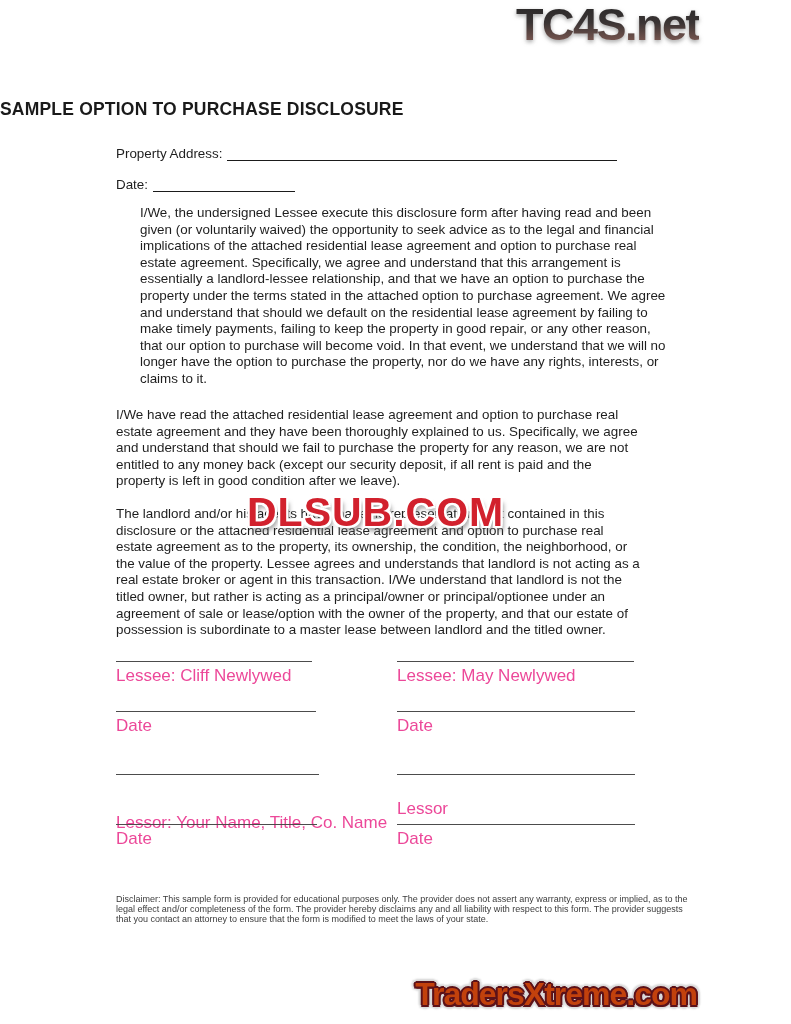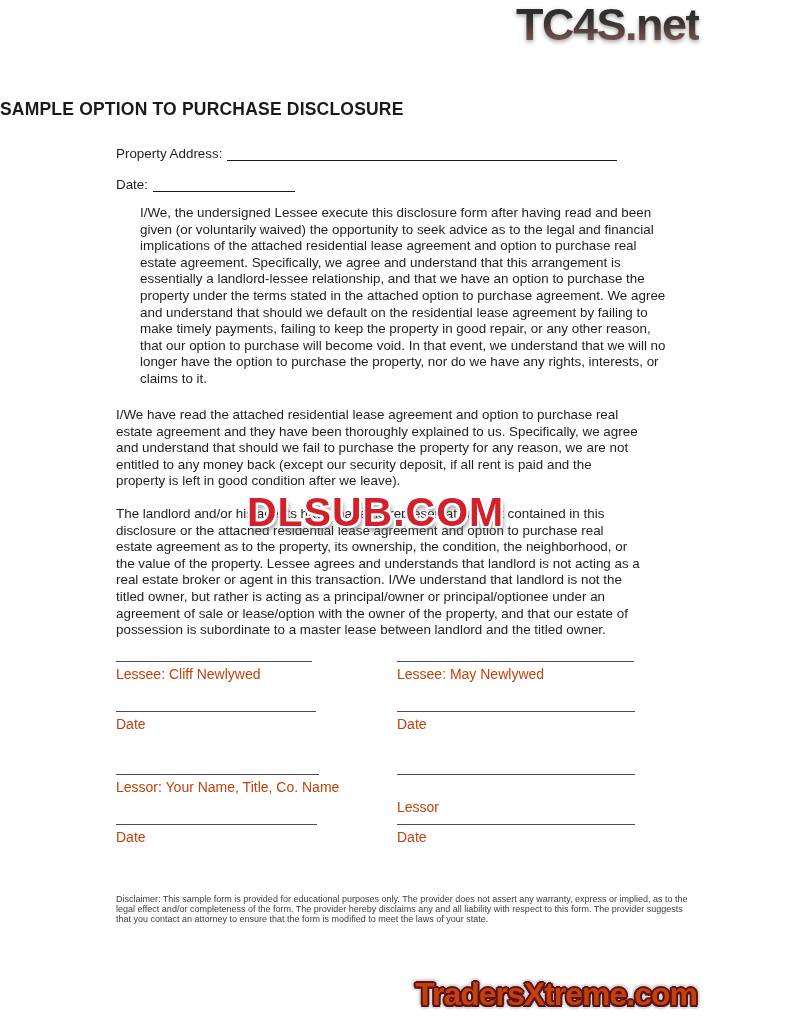--- a/index.html
+++ b/index.html
@@ -43,26 +43,26 @@
   }
   .sline{position:absolute;border-top:1.7px solid #4c4c4c;height:0;}
   .sl1l{top:661px;left:116px;width:196px;}
   .sl1r{top:661px;left:397px;width:237px;}
   .sl2l{top:711px;left:116px;width:200px;}
   .sl2r{top:711px;left:397px;width:238px;}
   .sl3l{top:774px;left:116px;width:203px;}
   .sl3r{top:774px;left:397px;width:238px;}
   .sl4l{top:824px;left:116px;width:201px;}
   .sl4r{top:824px;left:397px;width:238px;}
-  .slabel{position:absolute;font-size:14px;color:#c2410c;white-space:nowrap;}
+  .slabel{position:absolute;font-size:17px;color:#ec4899;white-space:nowrap;}
   .lab1l{top:666px;left:116px;}
   .lab1r{top:666px;left:397px;}
   .lab2l{top:716px;left:116px;}
   .lab2r{top:716px;left:397px;}
-  .lab3l{top:779px;left:116px;}
+  .lab3l{top:813px;left:116px;}
   .lab3r{top:779px;left:397px;margin-top:20px;}
   .lab4l{top:829px;left:116px;}
   .lab4r{top:829px;left:397px;}
   .disclaimer{
     position:absolute;top:894px;left:116px;width:580px;
     font-size:9px;line-height:10px;color:#3c3c3c;white-space:pre-line;
   }
   
   .traders{
     position:absolute;top:976px;right:10px;

